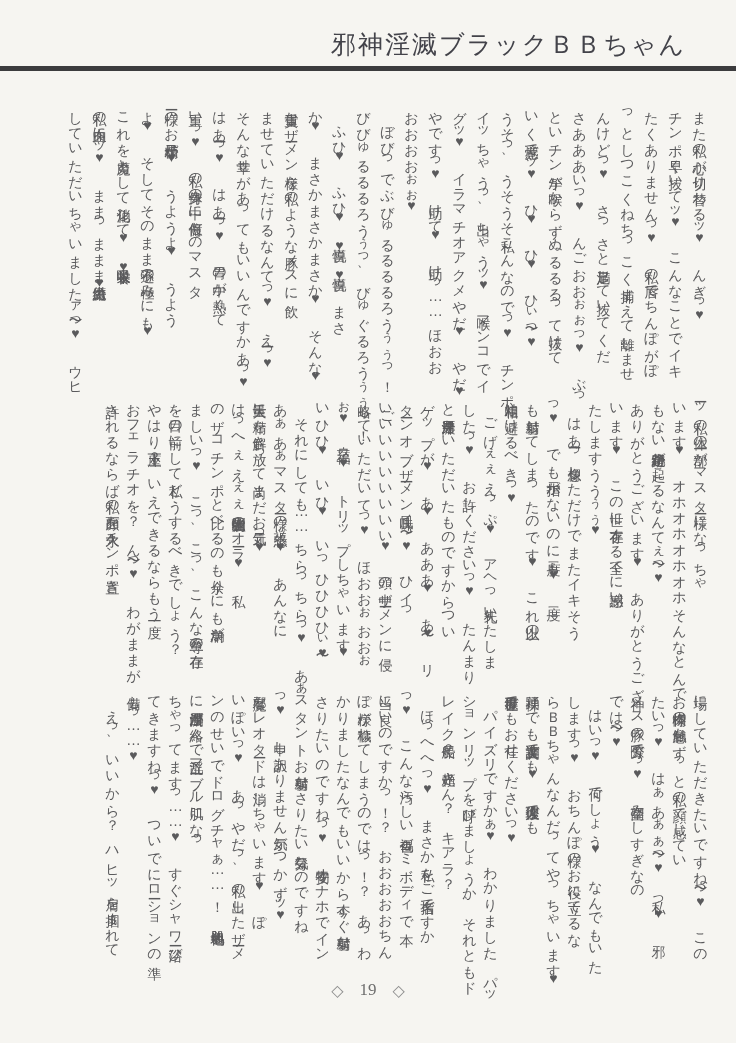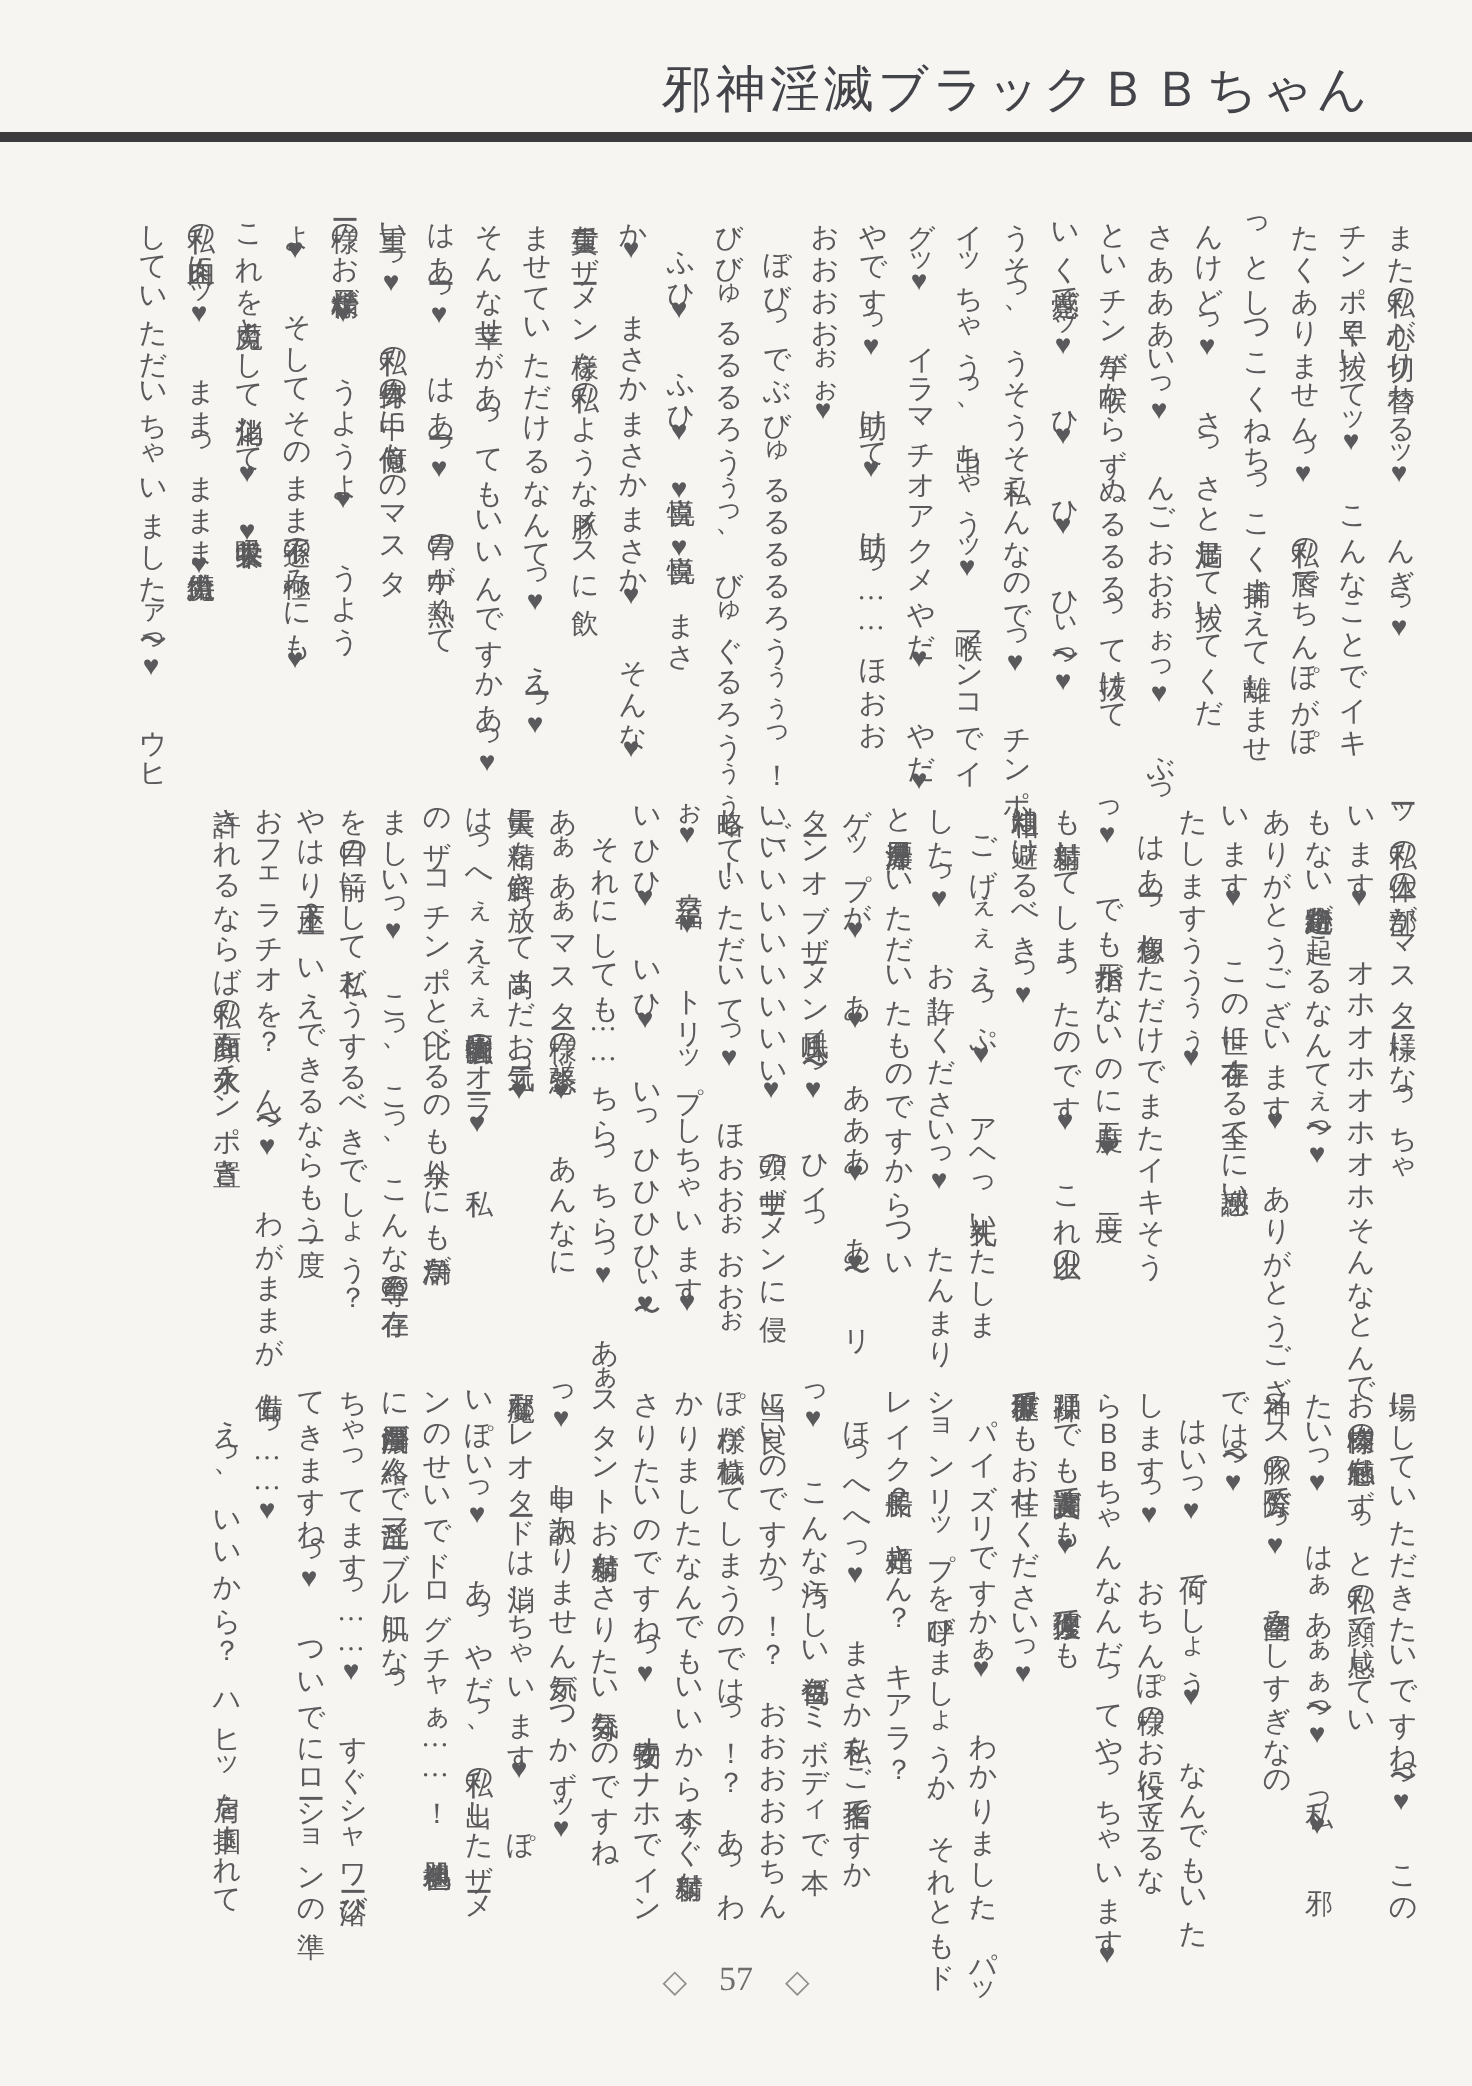--- a/index.html
+++ b/index.html
@@ -169,17 +169,17 @@
       <div class="tcol">ンのせいでドログチャぁ……！　褐色地肌</div>
       <div class="tcol">に濃厚白濁が絡んで淫乱マーブル肌になっ</div>
       <div class="tcol">ちゃってますっ……♥　すぐシャワー浴び</div>
       <div class="tcol">てきますねっ♥　ついでにローションの準</div>
       <div class="tcol">備もっ……♥</div>
       <div class="tcol">　えっ、いいから？　ハヒッ肩を掴まれて</div>
     </section>
 
   <footer class="page-footer">
     <span class="diamond">◇</span>
-    <span class="page-num">57</span>
+    <span class="page-num">19</span>
     <span class="diamond">◇</span>
   </footer>
 
 </div>
 
 </body></html>

